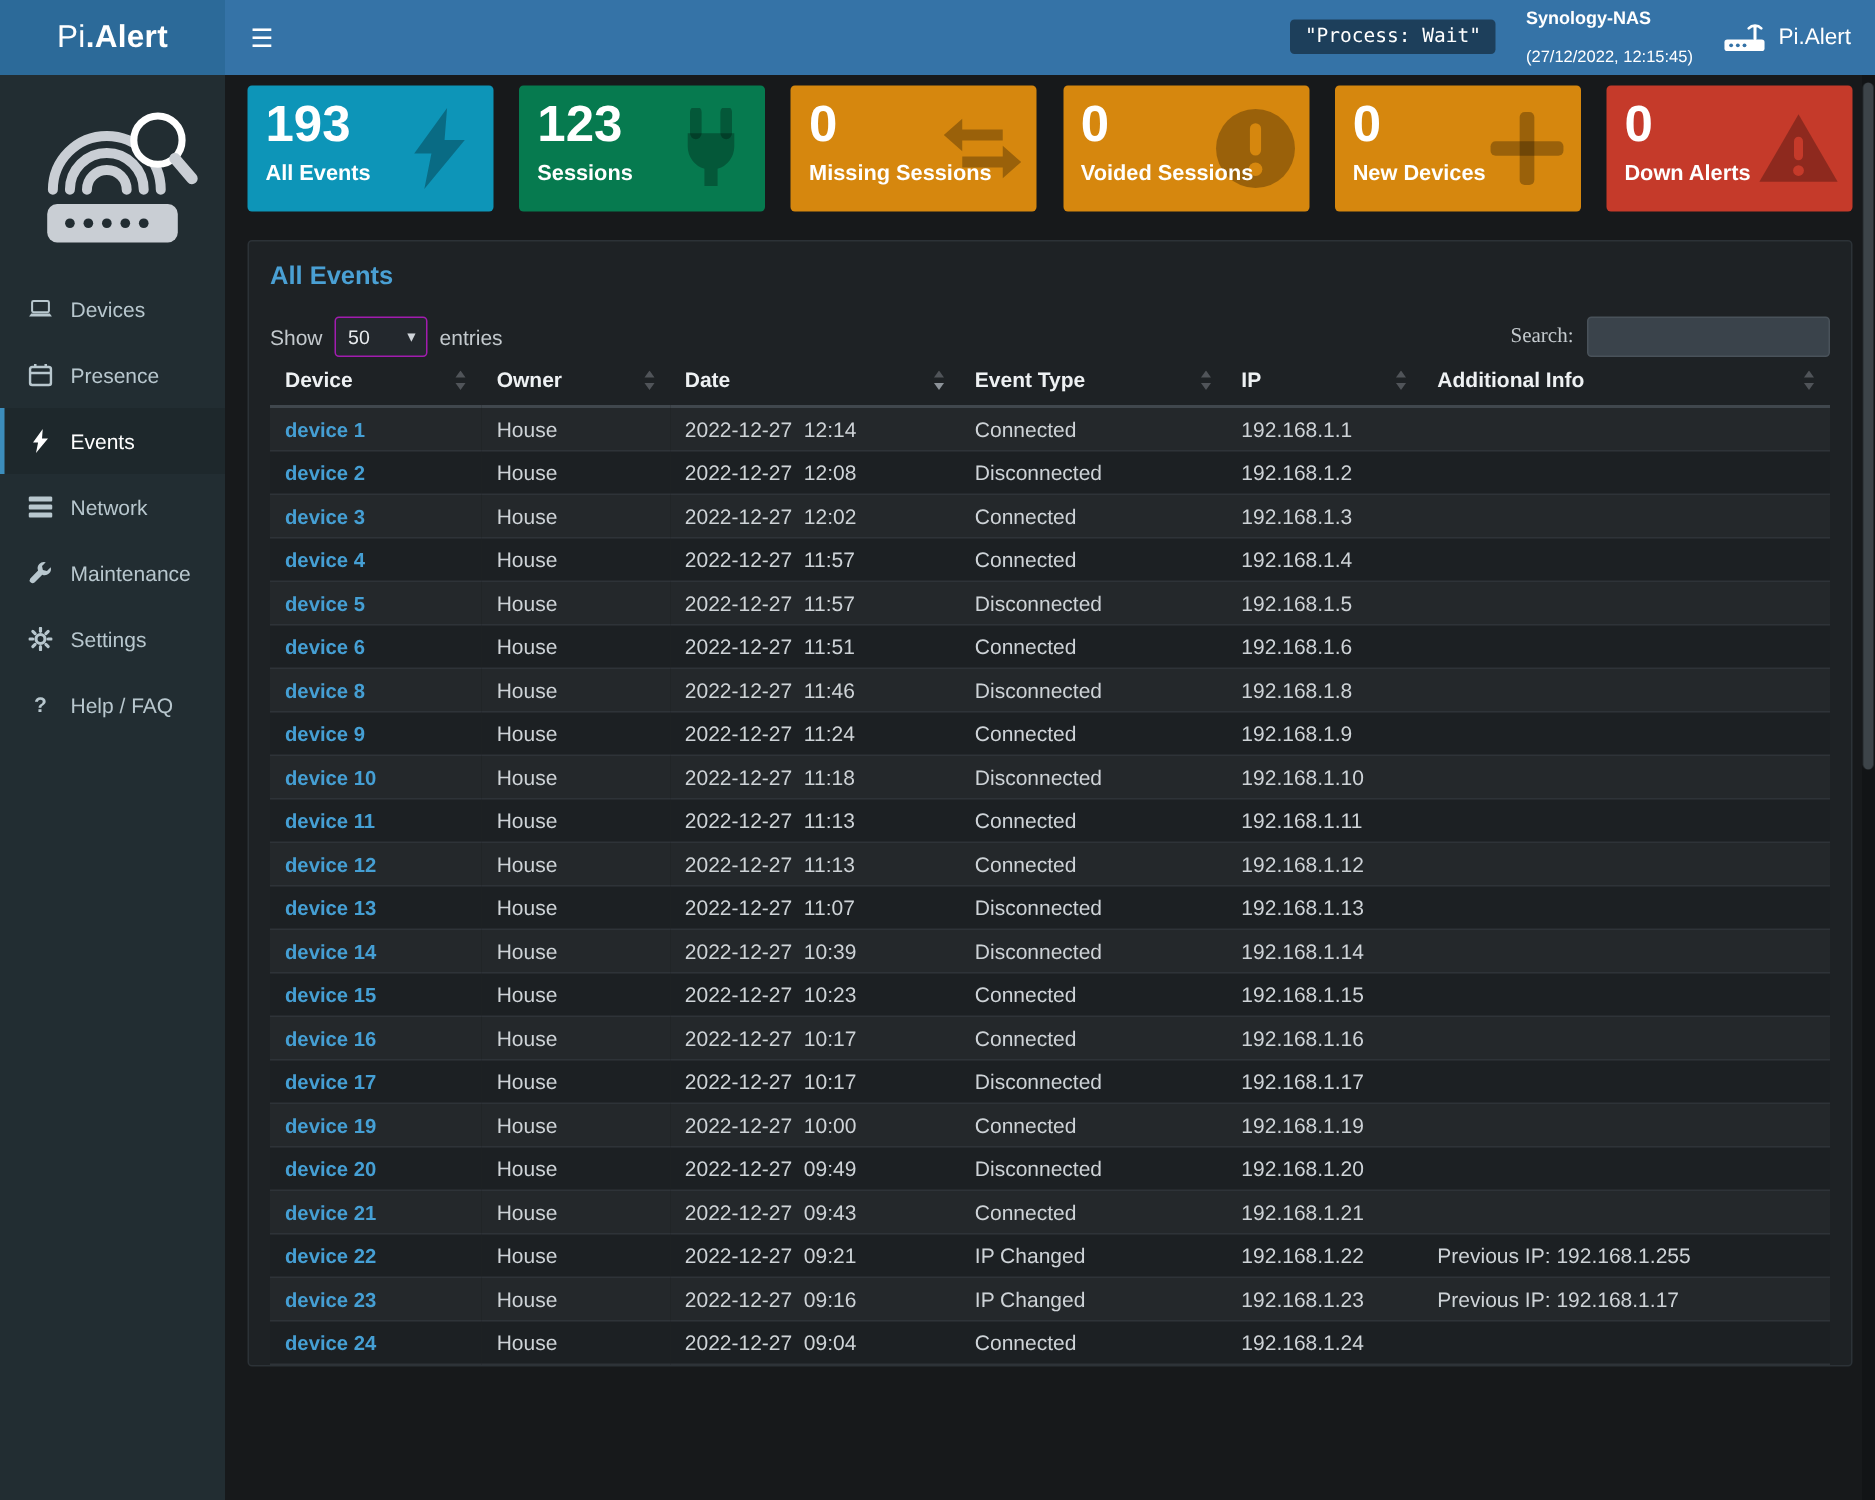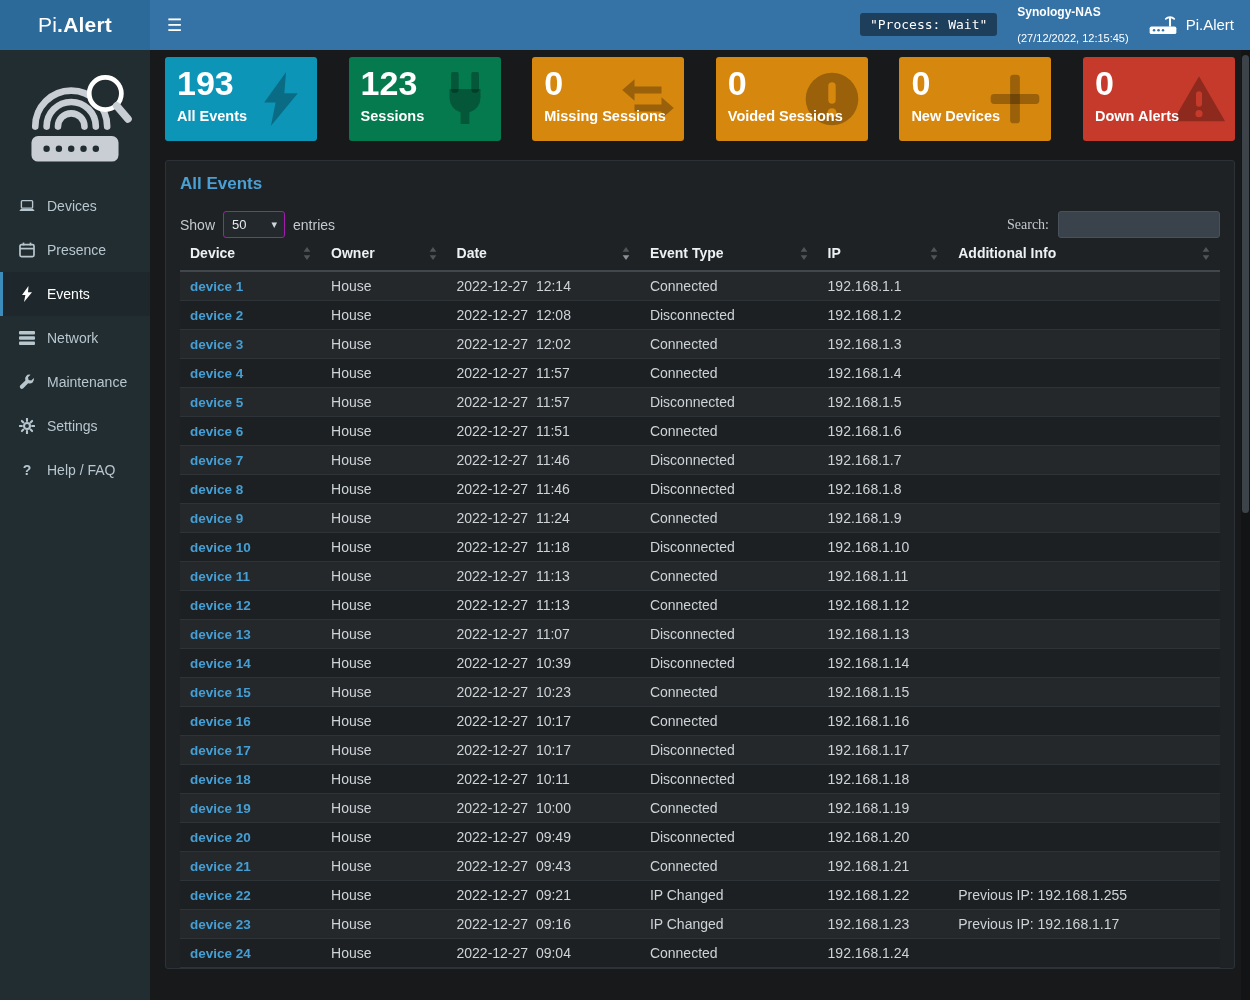--- a/index.html
+++ b/index.html
@@ -42,21 +42,21 @@
   .select-wrap select { appearance:none; -webkit-appearance:none; background:#23282d; color:#e8ebee;
     border:1px solid #a21caf; border-radius:3px; font-size:13px; font-family:inherit;
     padding:5px 24px 5px 9px; cursor:pointer; }
   .select-wrap .chev { position:absolute; right:8px; top:50%; transform:translateY(-54%);
     color:#cfd4d9; font-size:11px; pointer-events:none; }
   .select-wrap.period select { width:106px; height:30px; }
   .select-wrap.length select { width:62px; height:27px; padding:3px 20px 3px 8px; }
 
   
   .cards { display:flex; justify-content:space-between; margin-bottom:19px; }
-  .card { position:relative; width:152px; height:84px; border-radius:3px; color:#fff;
+  .card { position:relative; width:164px; height:84px; border-radius:3px; color:#fff;
     padding:9px 12px; cursor:pointer; overflow:hidden; }
   .card-value { position:relative; z-index:1; font-size:34px; font-weight:700; line-height:1.05; }
   .card-label { position:relative; z-index:1; font-size:14.5px; font-weight:600; margin-top:6px; white-space:nowrap; }
   .card-icon { position:absolute; right:9px; top:50%; transform:translateY(-50%);
     width:54px; height:54px; color:rgba(0,0,0,0.28); z-index:0; }
   .card-icon svg { width:100%; height:100%; display:block; }
 
   
   .panel { background:#1e2225; border:1px solid #2c3237; border-radius:3px; padding:13px 14px 0; }
   .panel-title { color:#4aa0d4; font-size:17px; font-weight:600; margin:0 0 17px; }
@@ -425,32 +425,24 @@
             </tr>
             <tr>
               <td class="col-0"><a class="device-link" href="#">device 6</a></td>
               <td class="col-1">House</td>
               <td class="col-2">2022-12-27  11:51</td>
               <td class="col-3">Connected</td>
               <td class="col-4">192.168.1.6</td>
               <td class="col-5"></td>
             </tr>
             <tr>
-              <td class="col-0"><a class="device-link" href="#">device 7</a></td>
+              <td class="col-0"><a class="device-link" href="#">device 8</a></td>
               <td class="col-1">House</td>
               <td class="col-2">2022-12-27  11:46</td>
               <td class="col-3">Disconnected</td>
-              <td class="col-4">192.168.1.7</td>
-              <td class="col-5"></td>
-            </tr>
-            <tr>
-              <td class="col-0"><a class="device-link" href="#">device 8</a></td>
-              <td class="col-1">House</td>
-              <td class="col-2">2022-12-27  11:46</td>
-              <td class="col-3">Disconnected</td>
               <td class="col-4">192.168.1.8</td>
               <td class="col-5"></td>
             </tr>
             <tr>
               <td class="col-0"><a class="device-link" href="#">device 9</a></td>
               <td class="col-1">House</td>
               <td class="col-2">2022-12-27  11:24</td>
               <td class="col-3">Connected</td>
               <td class="col-4">192.168.1.9</td>
               <td class="col-5"></td>
@@ -510,28 +502,20 @@
               <td class="col-3">Connected</td>
               <td class="col-4">192.168.1.16</td>
               <td class="col-5"></td>
             </tr>
             <tr>
               <td class="col-0"><a class="device-link" href="#">device 17</a></td>
               <td class="col-1">House</td>
               <td class="col-2">2022-12-27  10:17</td>
               <td class="col-3">Disconnected</td>
               <td class="col-4">192.168.1.17</td>
-              <td class="col-5"></td>
-            </tr>
-            <tr>
-              <td class="col-0"><a class="device-link" href="#">device 18</a></td>
-              <td class="col-1">House</td>
-              <td class="col-2">2022-12-27  10:11</td>
-              <td class="col-3">Disconnected</td>
-              <td class="col-4">192.168.1.18</td>
               <td class="col-5"></td>
             </tr>
             <tr>
               <td class="col-0"><a class="device-link" href="#">device 19</a></td>
               <td class="col-1">House</td>
               <td class="col-2">2022-12-27  10:00</td>
               <td class="col-3">Connected</td>
               <td class="col-4">192.168.1.19</td>
               <td class="col-5"></td>
             </tr>

